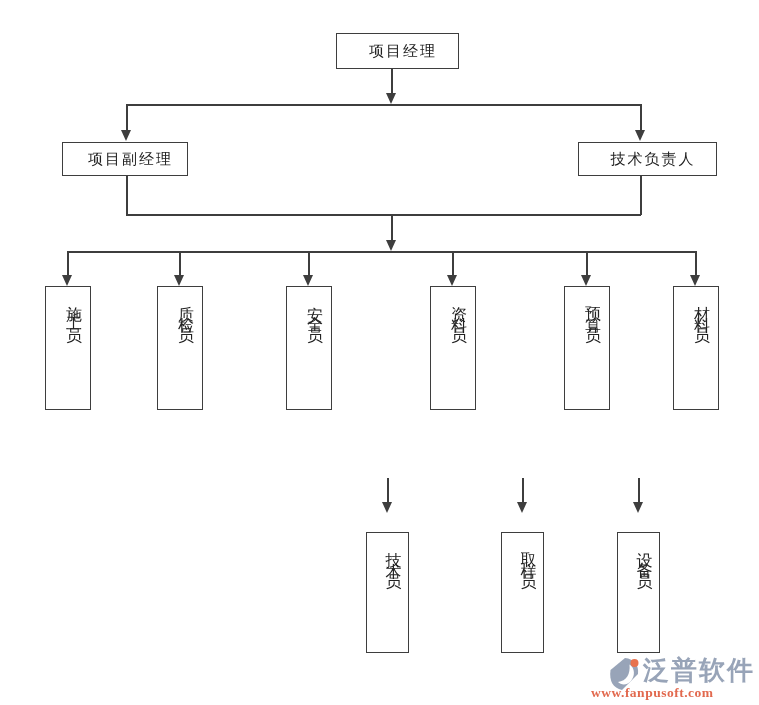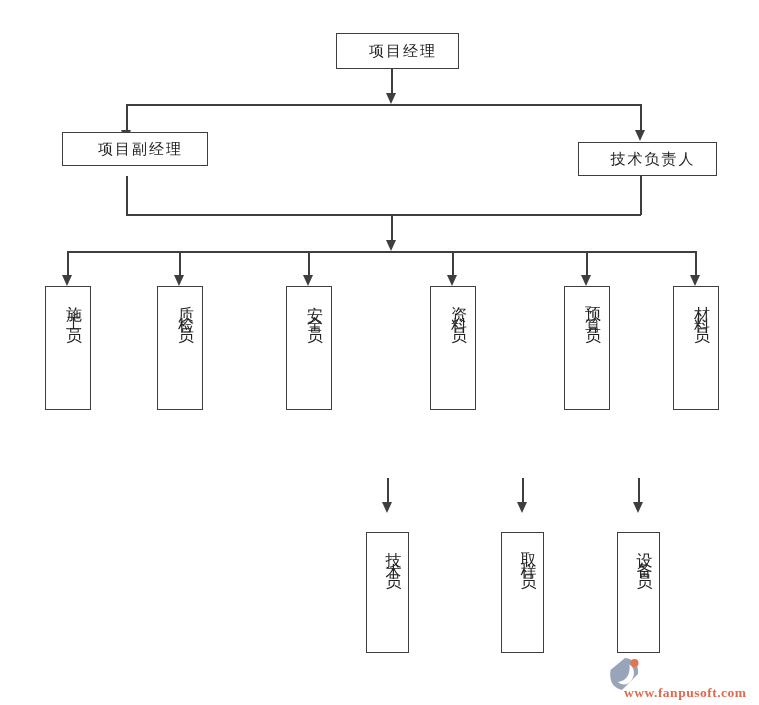--- a/index.html
+++ b/index.html
@@ -45,21 +45,21 @@
     border-top:11px solid #3e3e3e;
   }
   
   .wm-brand{
     position:absolute;left:643px;top:653px;
     font-size:26px;font-weight:bold;letter-spacing:2px;
     color:#98a4b8;white-space:nowrap;
     font-family:"Liberation Serif","DejaVu Serif",serif;
   }
   .wm-url{
-    position:absolute;left:624px;top:685px;
+    position:absolute;left:591px;top:685px;
     font-size:13.5px;font-weight:bold;letter-spacing:0.5px;
     color:#e2694e;white-space:nowrap;
     font-family:"Liberation Serif","DejaVu Serif",serif;
   }
   .wm-icon{position:absolute;left:609px;top:657px;}
 </style>
 </head>
 <body>
 
 <div class="canvas">
@@ -69,21 +69,21 @@
   </div>
 
   <div class="vline" style="left:391px;top:69px;height:26px"></div>
   <div class="arrow" style="left:386px;top:93px"></div>
   <div class="hline" style="left:127px;top:104px;width:514px"></div>
   <div class="vline" style="left:126px;top:104px;height:27px"></div>
   <div class="arrow" style="left:121px;top:130px"></div>
   <div class="vline" style="left:640px;top:104px;height:27px"></div>
   <div class="arrow" style="left:635px;top:130px"></div>
 
-  <div class="box h" style="left:62px;top:132px;width:146px;height:34px">
+  <div class="box h" style="left:62px;top:142px;width:126px;height:34px">
     <span>项目副经理</span>
   </div>
   <div class="box h" style="left:578px;top:142px;width:139px;height:34px">
     <span>技术负责人</span>
   </div>
 
   <div class="vline" style="left:126px;top:176px;height:39px"></div>
   <div class="vline" style="left:640px;top:176px;height:39px"></div>
   <div class="hline" style="left:126px;top:214px;width:515px"></div>
   <div class="vline" style="left:391px;top:214px;height:27px"></div>
@@ -139,15 +139,16 @@
     <span class="vtext">设备员</span>
   </div>
 
   <div class="wm-icon">
     <svg width="33" height="34" viewBox="0 0 33 34">
       <path d="M16 1 C25 2 30 8 29 17 L13 33 C4 31 0 24 1.5 13 Z" fill="#98a4b8"></path>
       <path d="M9 25 C17.5 24 21.5 17 20.5 7.5 C26 11 26.5 19 21.5 24.5 C17.5 28.5 12 28 9 25 Z" fill="#ffffff"></path>
       <circle cx="25.5" cy="6" r="4" fill="#e8724d"></circle>
     </svg>
   </div>
+  <div class="wm-brand">泛普软件</div>
   <div class="wm-url">www.fanpusoft.com</div>
 
 </div>
 
 </body></html>

